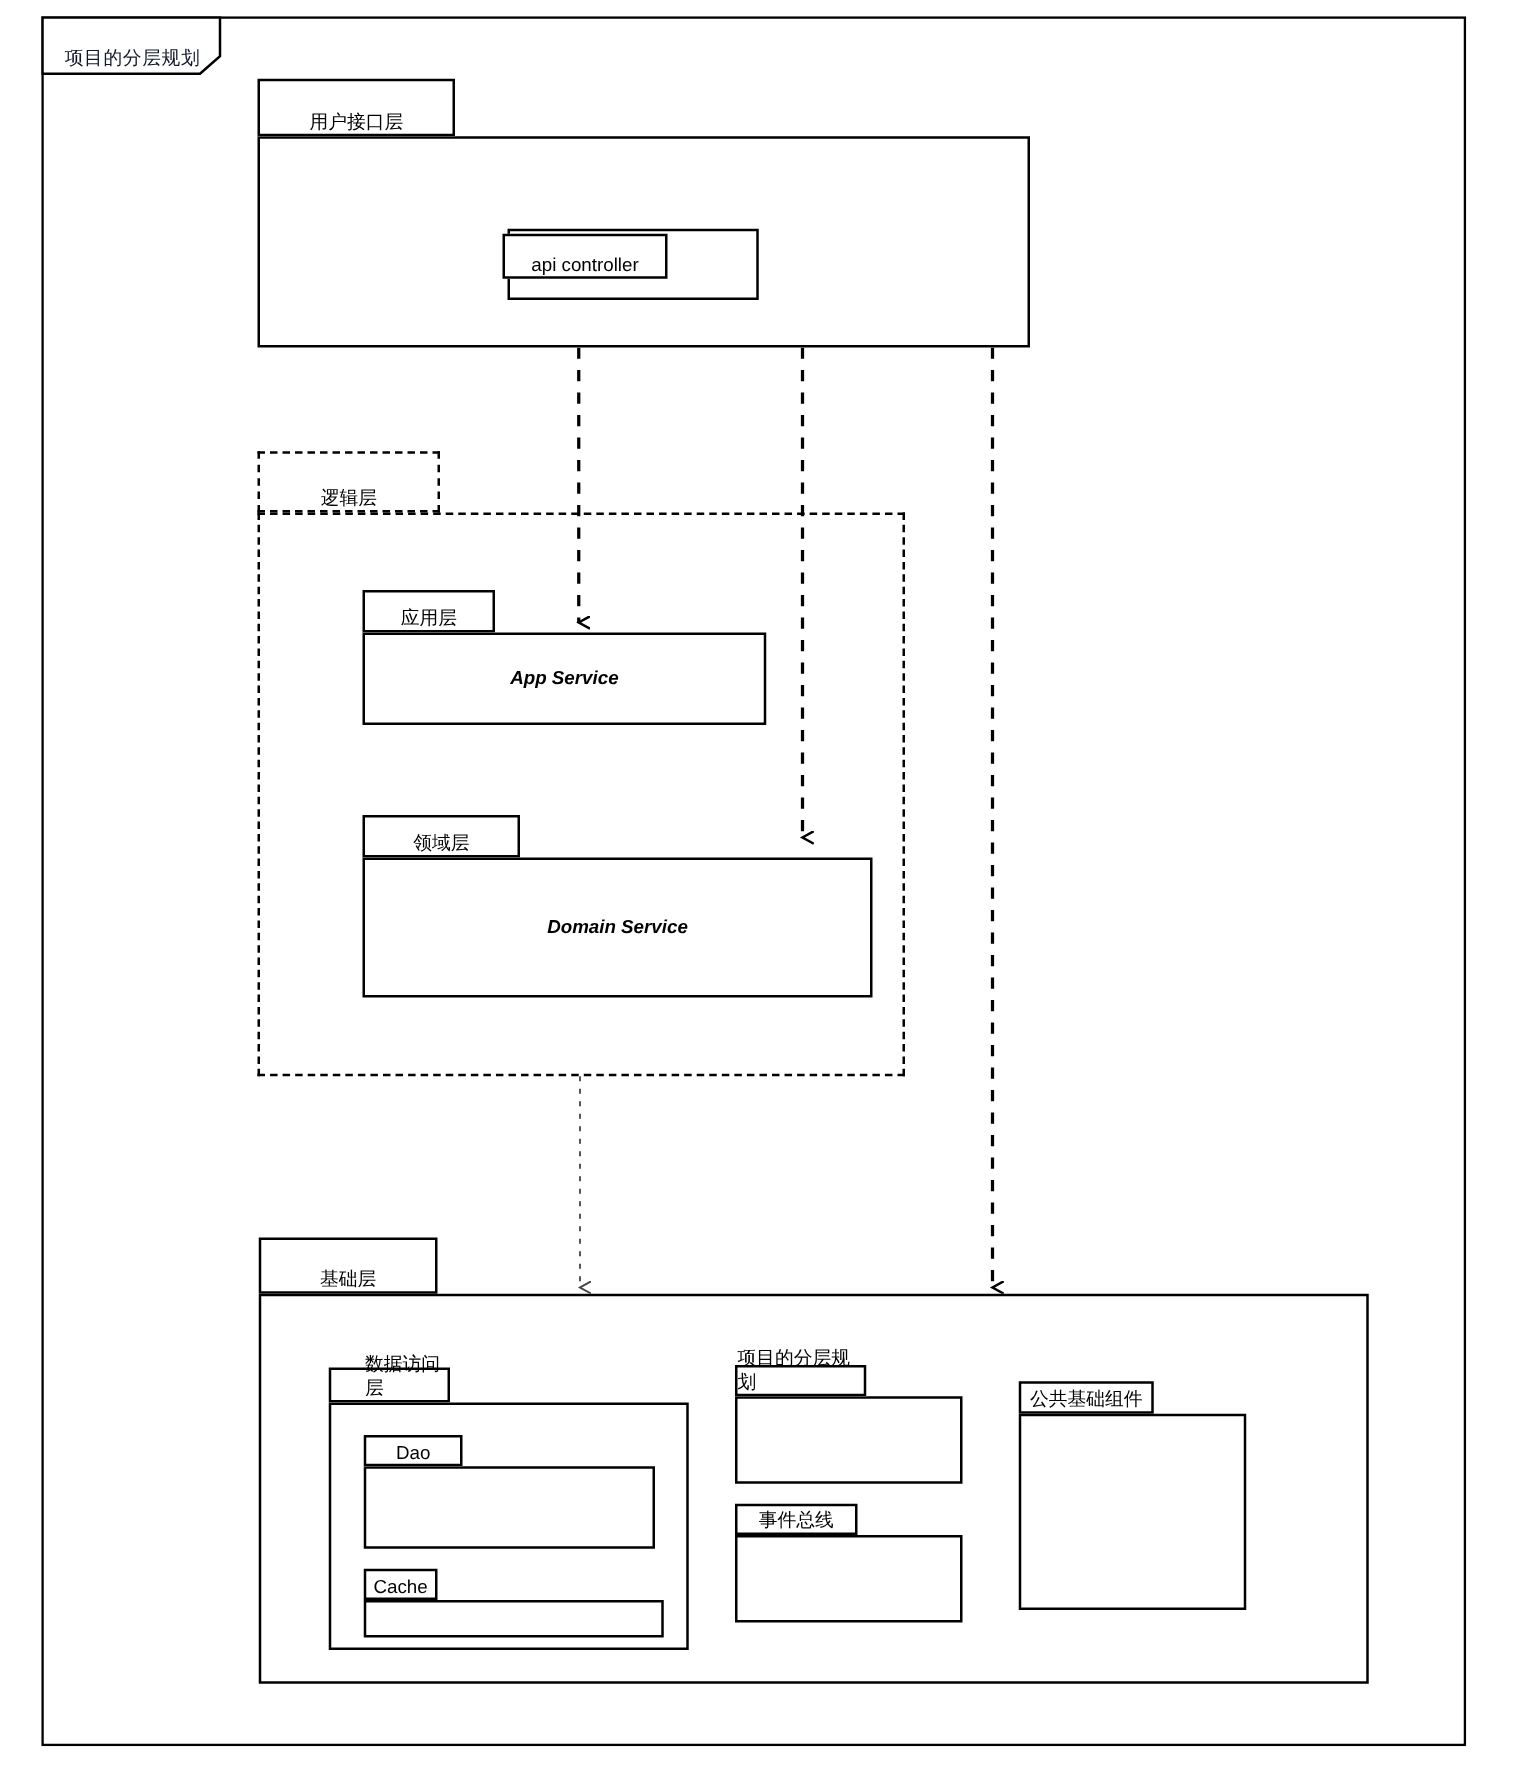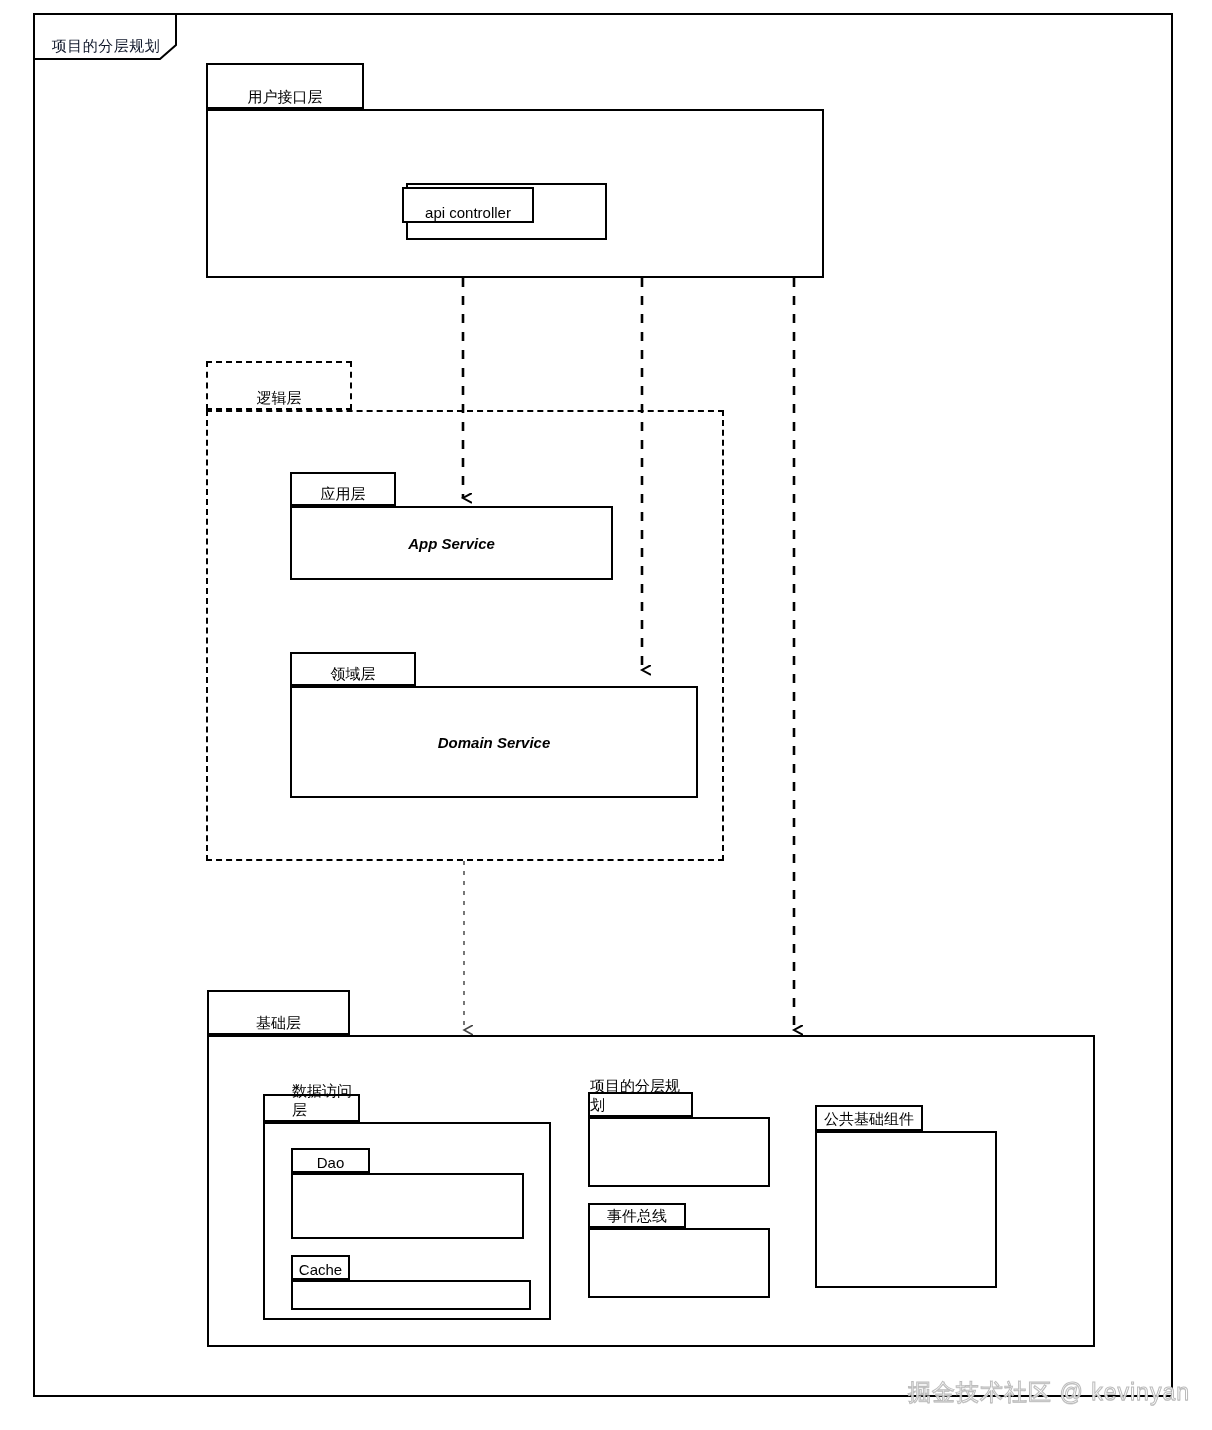--- a/index.html
+++ b/index.html
@@ -219,15 +219,14 @@
     <div class="pkg-body" style="left:588px;top:1228px;width:182px;height:70px;"></div>
   </div>
 
   <div class="pkg">
     <div class="pkg-tab" style="left:815px;top:1105px;width:108px;height:26px;font-family:Liberation Mono, monospace;">
       <span>公共基础组件</span>
     </div>
     <div class="pkg-body" style="left:815px;top:1131px;width:182px;height:157px;"></div>
   </div>
 
-  <div class="watermark">掘金技术社区 @ kevinyan</div>
 
 </div>
 
 </body></html>

